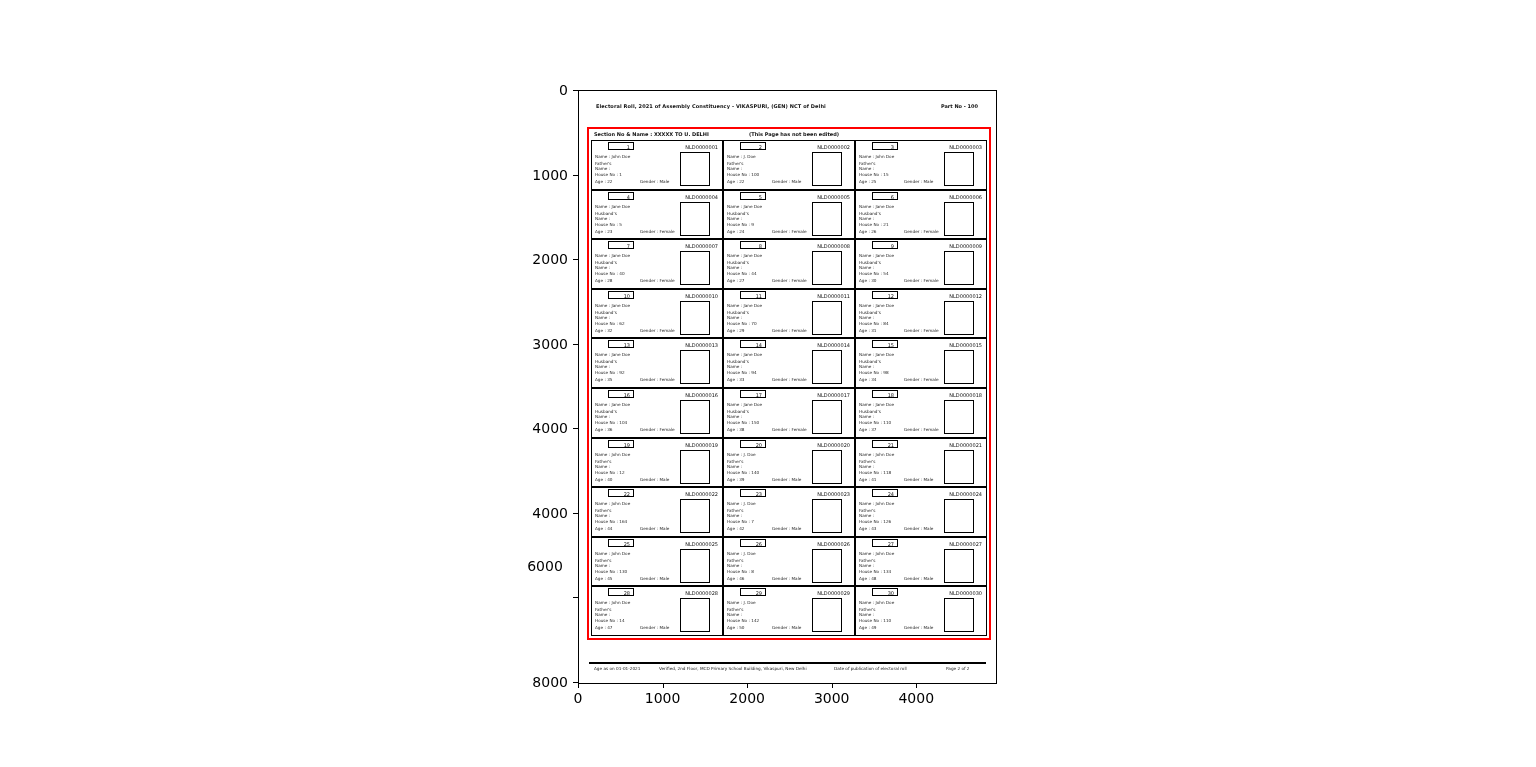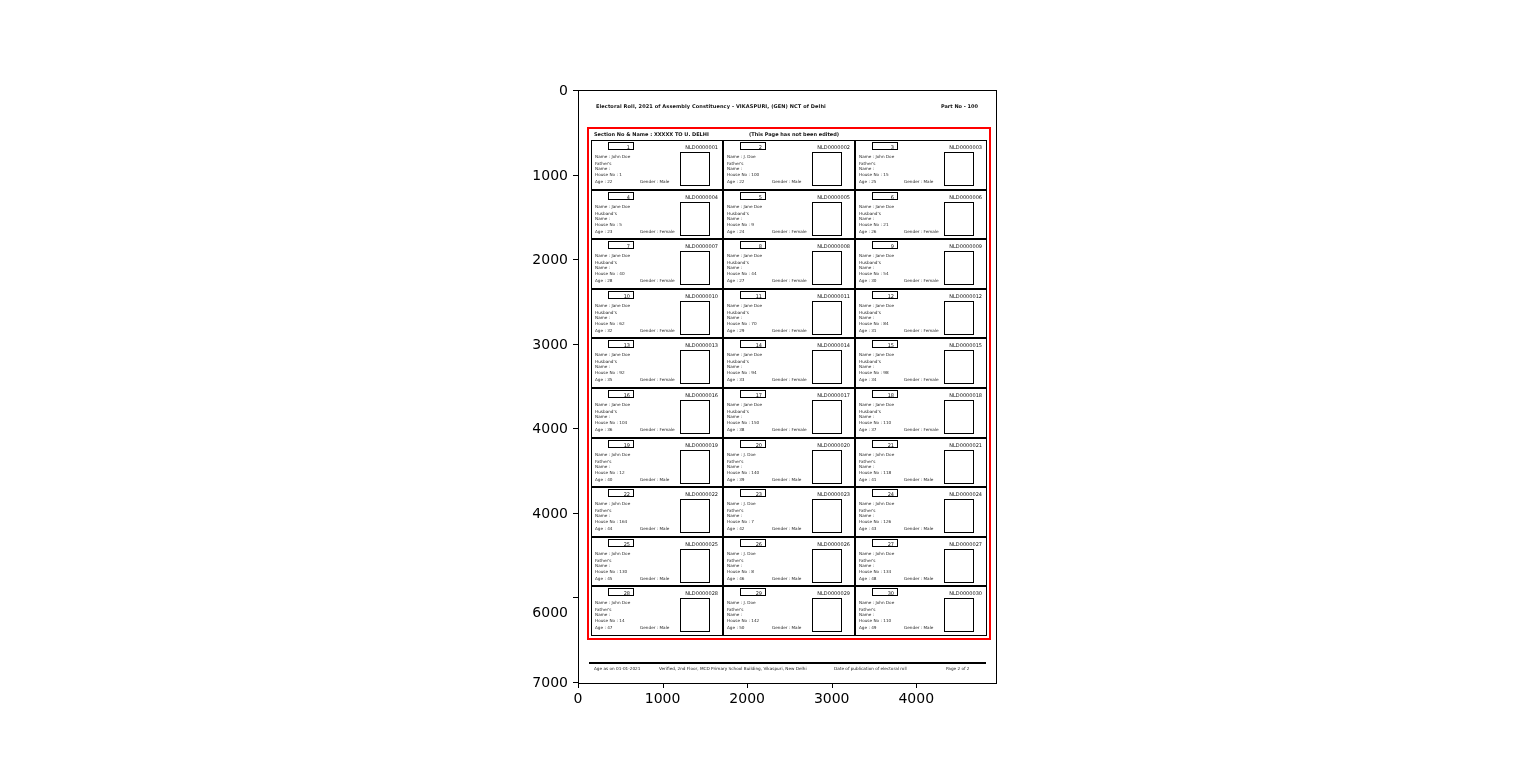--- a/index.html
+++ b/index.html
@@ -89,23 +89,23 @@
       <div class="ytick-label" style="left: 522px; top: 166.571px;">1000</div>
       <div class="ytick-mark" style="left: 573px; top: 259.143px;"></div>
       <div class="ytick-label" style="left: 522px; top: 251.143px;">2000</div>
       <div class="ytick-mark" style="left: 573px; top: 343.714px;"></div>
       <div class="ytick-label" style="left: 522px; top: 335.714px;">3000</div>
       <div class="ytick-mark" style="left: 573px; top: 428.286px;"></div>
       <div class="ytick-label" style="left: 522px; top: 420.286px;">4000</div>
       <div class="ytick-mark" style="left: 573px; top: 512.857px;"></div>
       <div class="ytick-label" style="left: 522px; top: 504.857px;">4000</div>
       <div class="ytick-mark" style="left: 573px; top: 597.428px;"></div>
-      <div class="ytick-label" style="left: 522px; top: 604px;">6000</div>
+      <div class="ytick-label" style="left: 522px; top: 558px; text-align: center;">6000</div>
       <div class="ytick-mark" style="left: 573px; top: 682px;"></div>
-      <div class="ytick-label" style="left: 522px; top: 674px;">7000</div>
+      <div class="ytick-label" style="left: 522px; top: 674px;">8000</div>
       <div class="xtick-mark" style="left: 578px; top: 683px;"></div>
       <div class="xtick-label" style="left: 578px; top: 690px;">0</div>
       <div class="xtick-mark" style="left: 662.571px; top: 683px;"></div>
       <div class="xtick-label" style="left: 662.571px; top: 690px;">1000</div>
       <div class="xtick-mark" style="left: 747.143px; top: 683px;"></div>
       <div class="xtick-label" style="left: 747.143px; top: 690px;">2000</div>
       <div class="xtick-mark" style="left: 831.714px; top: 683px;"></div>
       <div class="xtick-label" style="left: 831.714px; top: 690px;">3000</div>
       <div class="xtick-mark" style="left: 916.286px; top: 683px;"></div>
       <div class="xtick-label" style="left: 916.286px; top: 690px;">4000</div>

